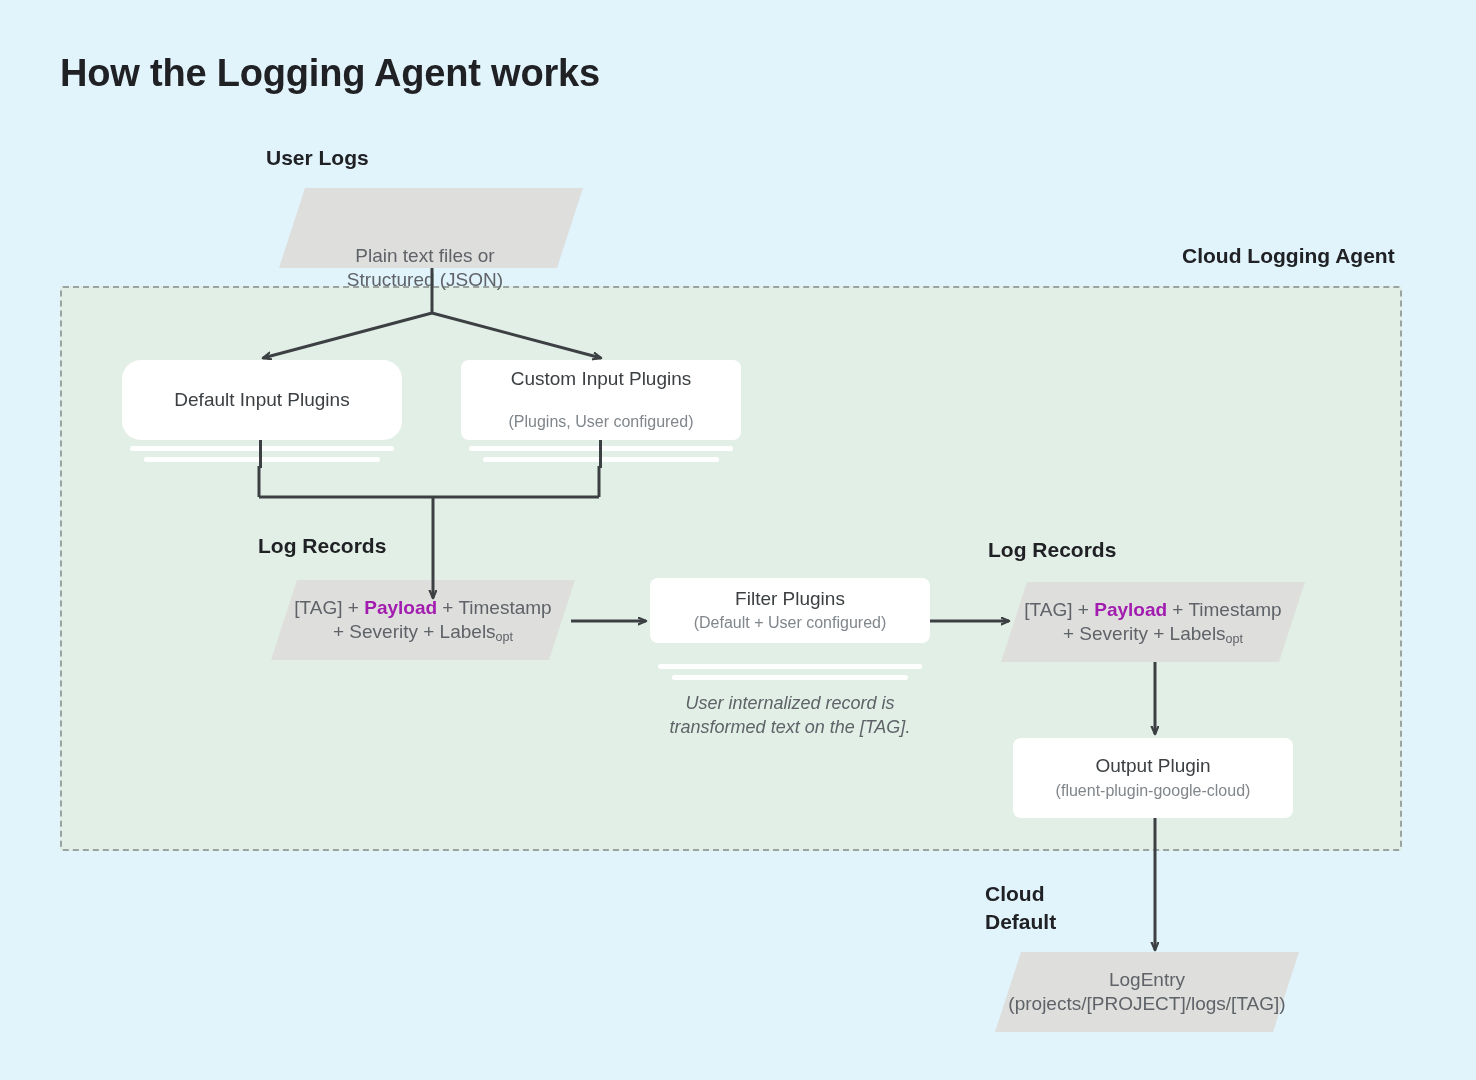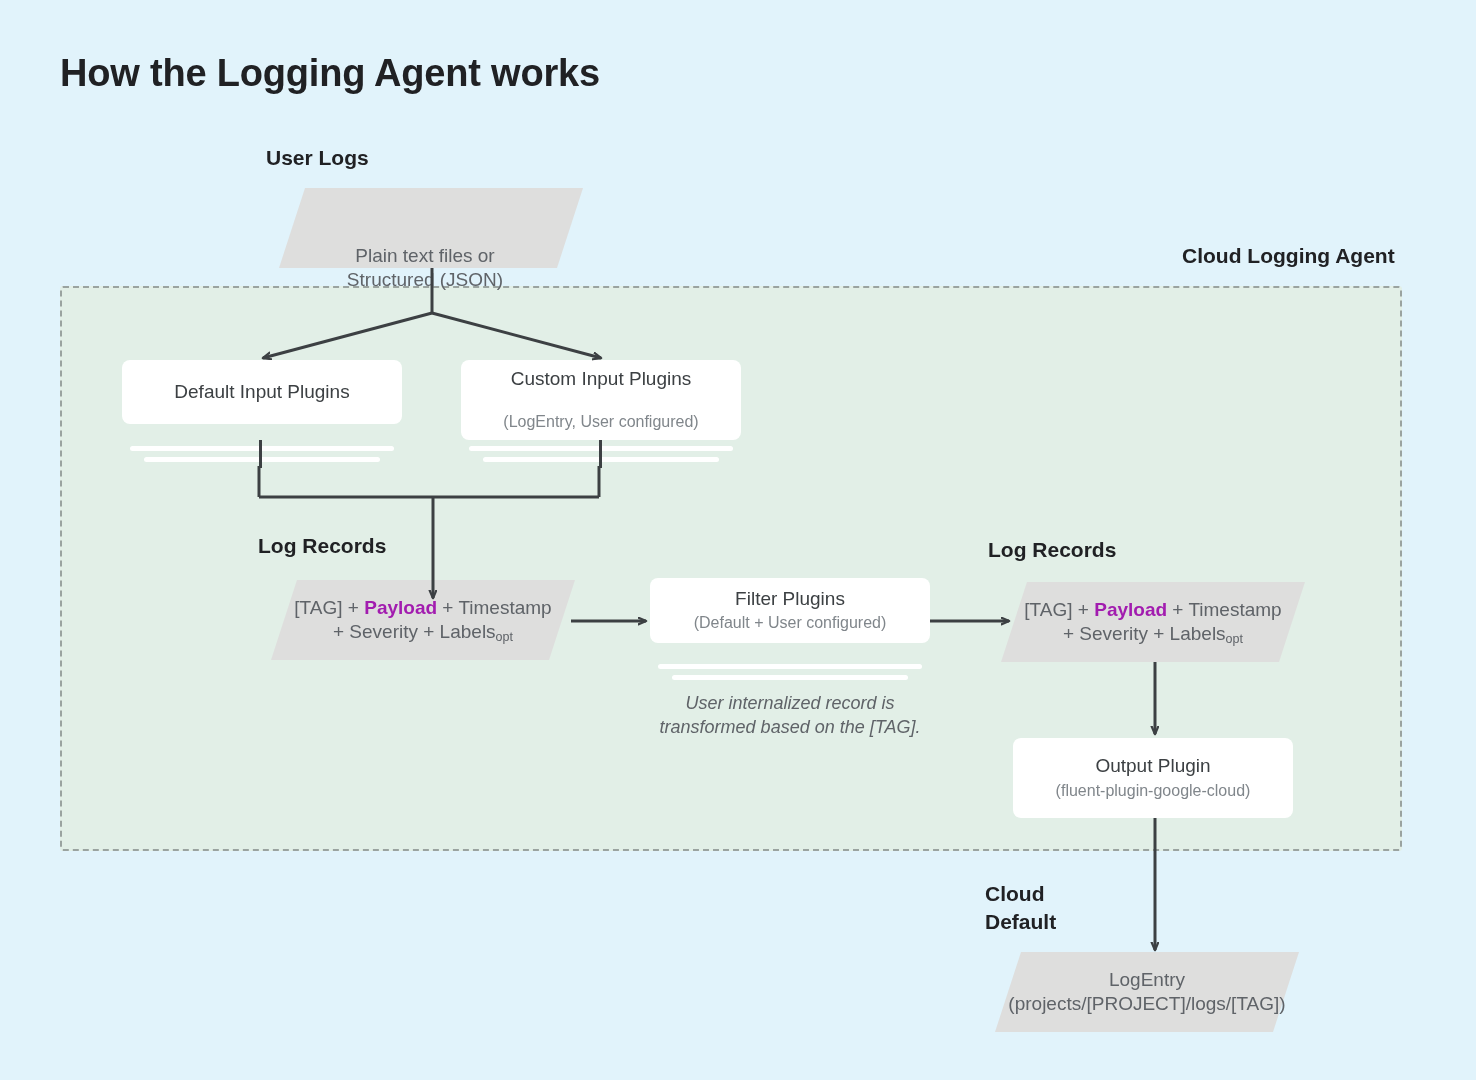--- a/index.html
+++ b/index.html
@@ -100,21 +100,21 @@
     line-height: 1.3;
     white-space: nowrap;
   }
   .card .card-sub {
     font-size: 16px;
     color: #80868b;
     line-height: 1.3;
     margin-top: 2px;
     white-space: nowrap;
   }
-  #card-default-input { left: 122px; top: 360px; width: 280px; height: 64px; }
+  #card-default-input { left: 122px; top: 360px; width: 280px; height: 80px; border-radius: 19px; }
   #card-custom-input  { left: 461px; top: 360px; width: 280px; height: 80px; gap: 18px; }
   #card-filter        { left: 650px; top: 578px; width: 280px; height: 65px; }
   #card-output        { left: 1013px; top: 738px; width: 280px; height: 80px; }
 
   
   .deck {
     position: absolute;
     z-index: 2;
   }
   .deck i {
@@ -201,21 +201,21 @@
     <i class="s1"></i>
     <i class="s2"></i>
   </div>
 
   <div class="card" id="card-default-input">
     <div class="card-title">Default Input Plugins</div>
   </div>
 
   <div class="card" id="card-custom-input">
     <div class="card-title">Custom Input Plugins</div>
-    <div class="card-sub">(LogEntry, User configured)</div>
+    <div class="card-sub">(Plugins, User configured)</div>
   </div>
 
   <div class="card" id="card-filter">
     <div class="card-title">Filter Plugins</div>
     <div class="card-sub">(Default + User configured)</div>
   </div>
 
   <div class="card" id="card-output">
     <div class="card-title">Output Plugin</div>
     <div class="card-sub">(fluent-plugin-google-cloud)</div>
@@ -234,21 +234,21 @@
   </div>
 
   <div class="para" id="para-logentry"></div>
   <div class="para-text" id="text-logentry">
     <div>LogEntry</div>
     <div>(projects/[PROJECT]/logs/[TAG])</div>
   </div>
 
   <div id="caption-transform">
     <span>User internalized </span><b>record</b><span> is</span><br>
-    <span>transformed based on the </span><b>[TAG]</b><span>.</span>
+    <span>transformed text on the </span><b>[TAG]</b><span>.</span>
   </div>
 
   <div class="wire-seg" id="seg-left-deck"></div>
   <div class="wire-seg" id="seg-right-deck"></div>
 
   <svg id="wires" viewBox="0 0 1476 1080">
     <defs>
       <marker id="ah" markerWidth="10" markerHeight="10" refX="8.4" refY="4" orient="auto" markerUnits="userSpaceOnUse">
         <path d="M0.6,0.6 L8.6,4 L0.6,7.4" fill="none" stroke="#3c4043" stroke-width="2.2" stroke-linecap="round" stroke-linejoin="round"></path>
       </marker>

